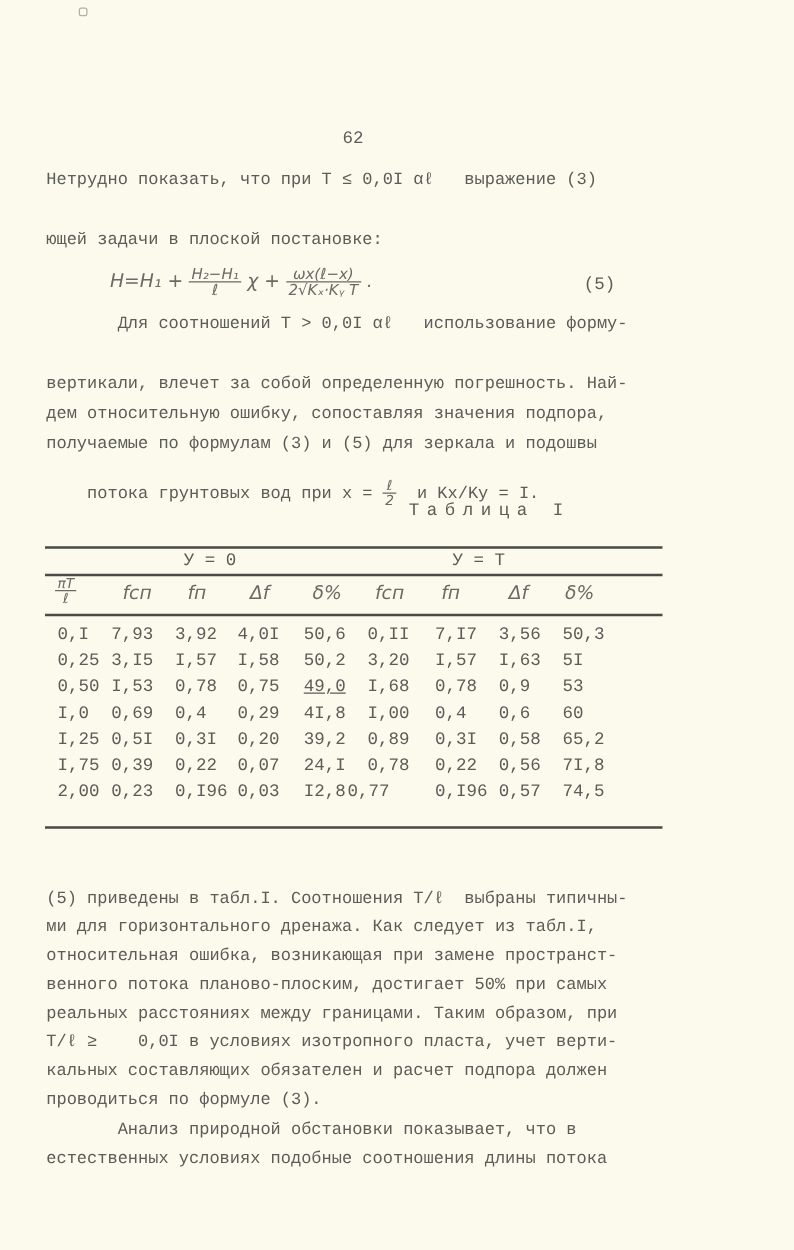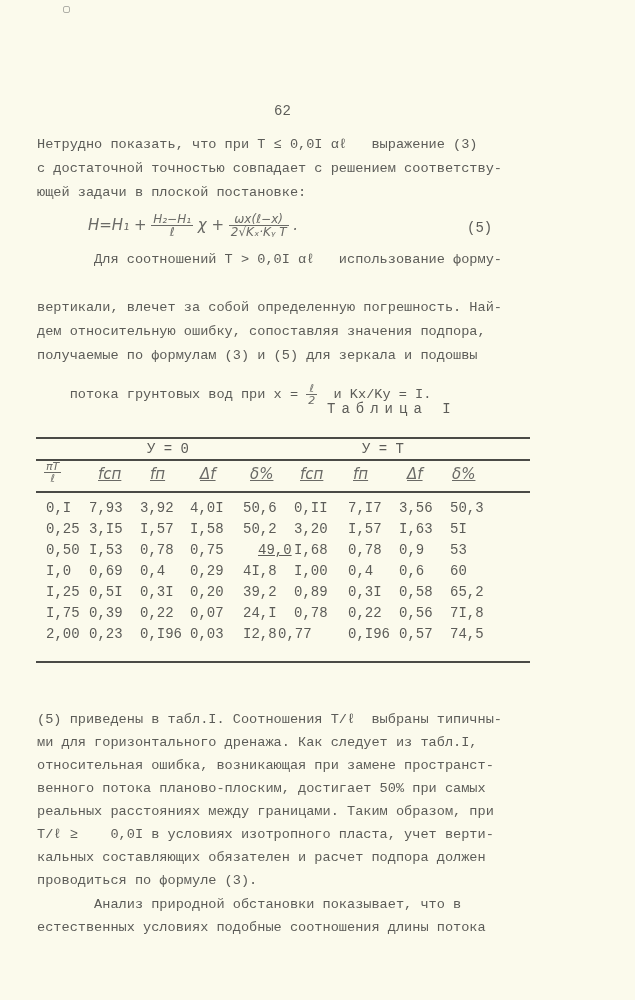--- a/index.html
+++ b/index.html
@@ -16,33 +16,32 @@
   .line { position: absolute; left: 37px; font-size: 13.6px; white-space: pre; letter-spacing: 0px; }
   .frac { display: inline-block; vertical-align: middle; text-align: center; line-height: 1; font-family: "DejaVu Sans", sans-serif; font-style: italic; color: #6a6a66; }
   .frac .num { display: block; font-size: 11px; border-bottom: 1px solid #6a6a66; padding: 0 2px; }
   .frac .den { display: block; font-size: 11px; padding: 0 2px; }
   .formula { position: absolute; left: 88px; top: 213px; font-family: "DejaVu Sans", sans-serif; font-style: italic; font-size: 15px; color: #6a6a66; white-space: nowrap; }
   .formula .frac .num, .formula .frac .den { font-size: 12px; }
   .eqno { position: absolute; left: 467px; top: 220px; font-size: 14px; }
   .tbl-caption { position: absolute; left: 327px; top: 401px; font-size: 14px; letter-spacing: 6px; }
   .rule { position: absolute; left: 36px; width: 494px; height: 2px; background: #4a4a46; }
   .grp { position: absolute; top: 441px; font-size: 14px; }
-  .hdr { position: absolute; top: 465px; font-family: "DejaVu Sans", sans-serif; font-style: italic; font-size: 15px; color: #6a6a66; text-decoration: underline; }
+  .hdr { position: absolute; top: 465px; font-family: "DejaVu Sans", sans-serif; font-style: italic; font-size: 15px; color: #6a6a66; }
   .row { position: absolute; left: 0; height: 21px; font-size: 14px; }
   .cell { position: absolute; white-space: nowrap; }
 </style>
 </head>
 <body>
 
 <div class="page">
   <div class="speck"></div>
   <div class="page-num">62</div>
 
   <div class="line" style="top:137px">Нетрудно показать, что при Т ≤ 0,0I αℓ   выражение (3)</div>
-  <div class="line" style="top:161px">с достаточной точностью совпадает с решением соответству-</div>
   <div class="line" style="top:185px">ющей задачи в плоской постановке:</div>
 
   <div class="formula">
     <span>H=H₁ + </span>
     <span class="frac">
       <span class="num">H₂−H₁</span>
       <span class="den">ℓ</span>
     </span>
     <span> χ + </span>
     <span class="frac">
@@ -104,21 +103,21 @@
         <span class="cell" style="left: 294px;">3,20</span>
         <span class="cell" style="left: 348px;">I,57</span>
         <span class="cell" style="left: 399px;">I,63</span>
         <span class="cell" style="left: 450px;">5I</span>
       </div>
       <div class="row" style="top: 542px;">
         <span class="cell" style="left: 46px;">0,50</span>
         <span class="cell" style="left: 89px;">I,53</span>
         <span class="cell" style="left: 140px;">0,78</span>
         <span class="cell" style="left: 190px;">0,75</span>
-        <span class="cell" style="left: 258px; text-decoration: underline;">49,0</span>
+        <span class="cell" style="left: 243px; text-decoration: underline;">49,0</span>
         <span class="cell" style="left: 294px;">I,68</span>
         <span class="cell" style="left: 348px;">0,78</span>
         <span class="cell" style="left: 399px;">0,9</span>
         <span class="cell" style="left: 450px;">53</span>
       </div>
       <div class="row" style="top: 563px;">
         <span class="cell" style="left: 46px;">I,0</span>
         <span class="cell" style="left: 89px;">0,69</span>
         <span class="cell" style="left: 140px;">0,4</span>
         <span class="cell" style="left: 190px;">0,29</span>

